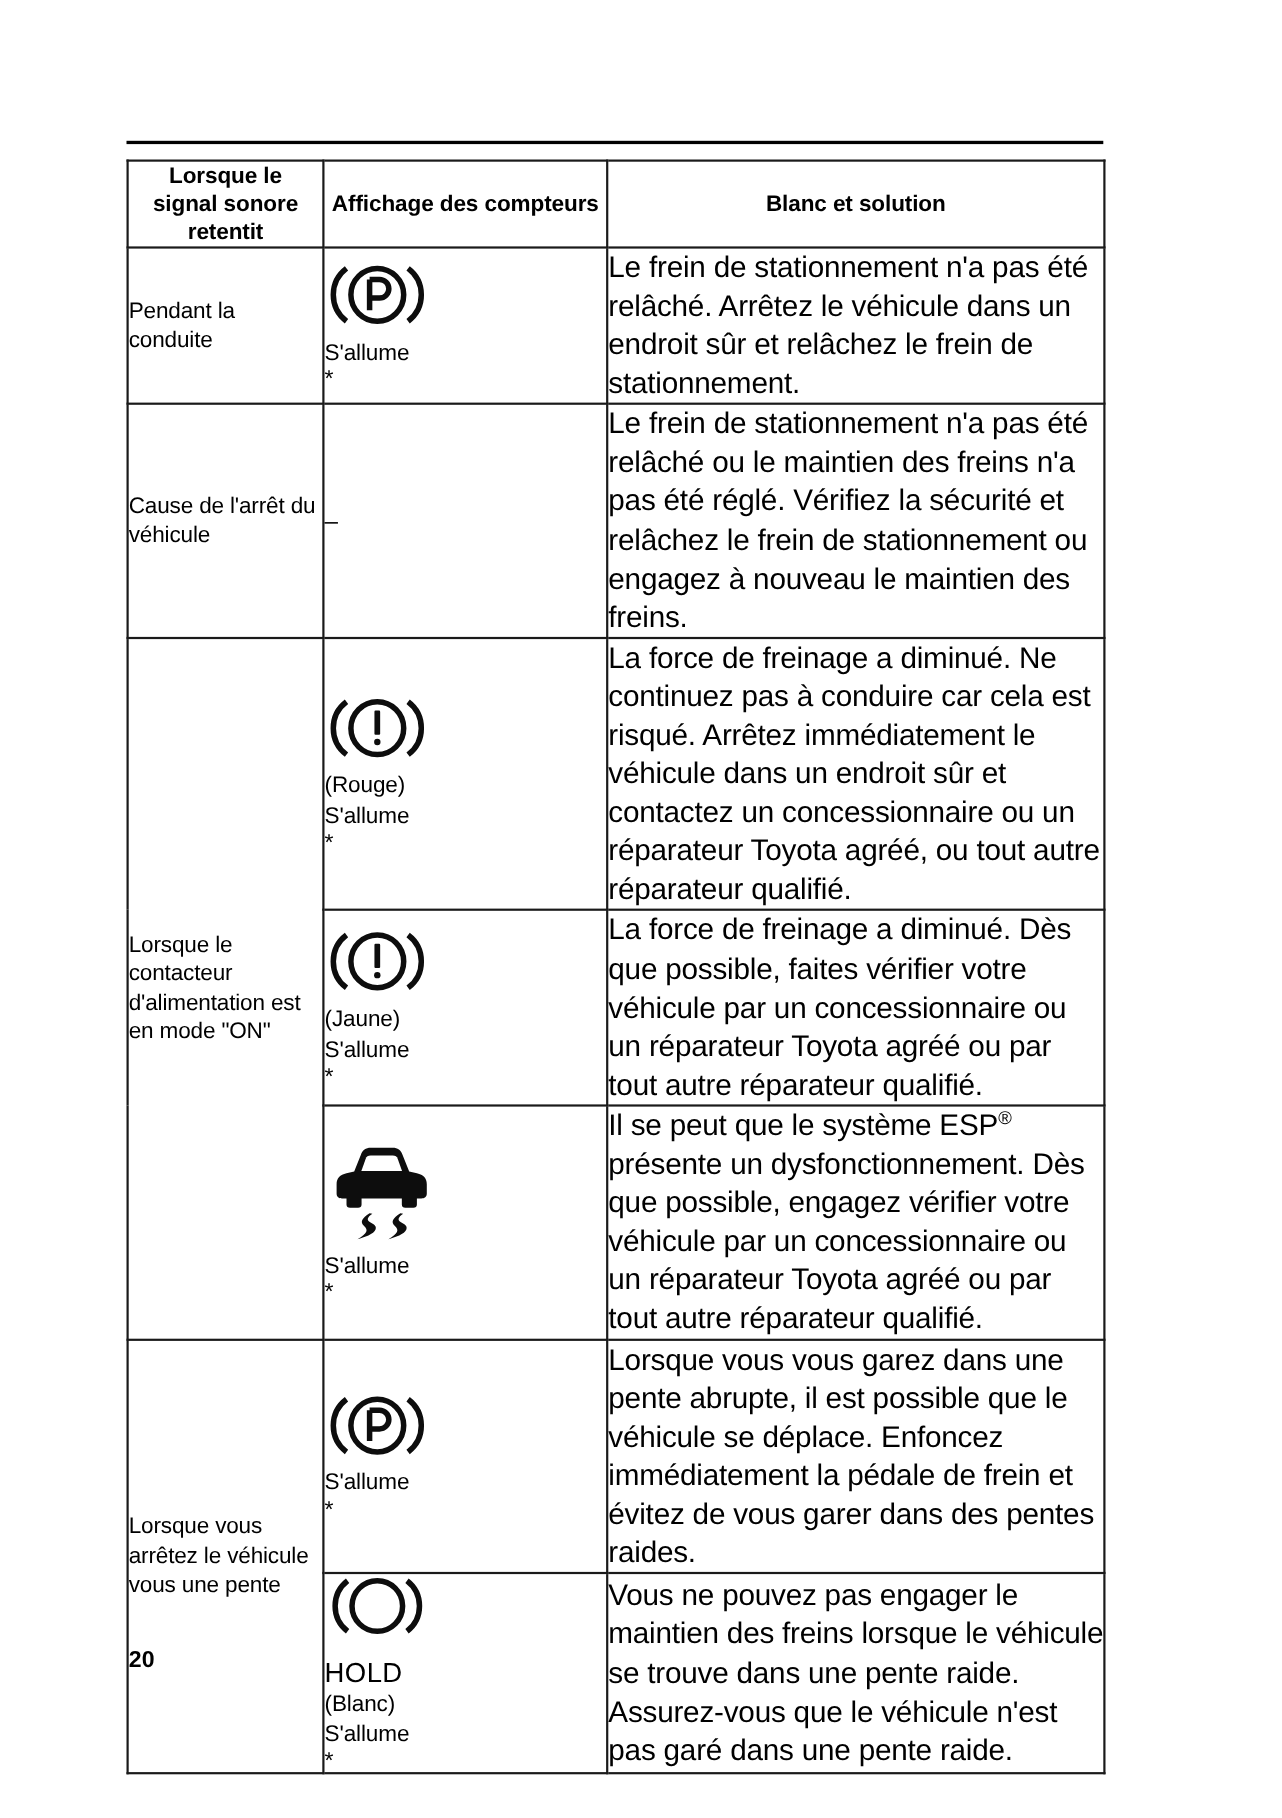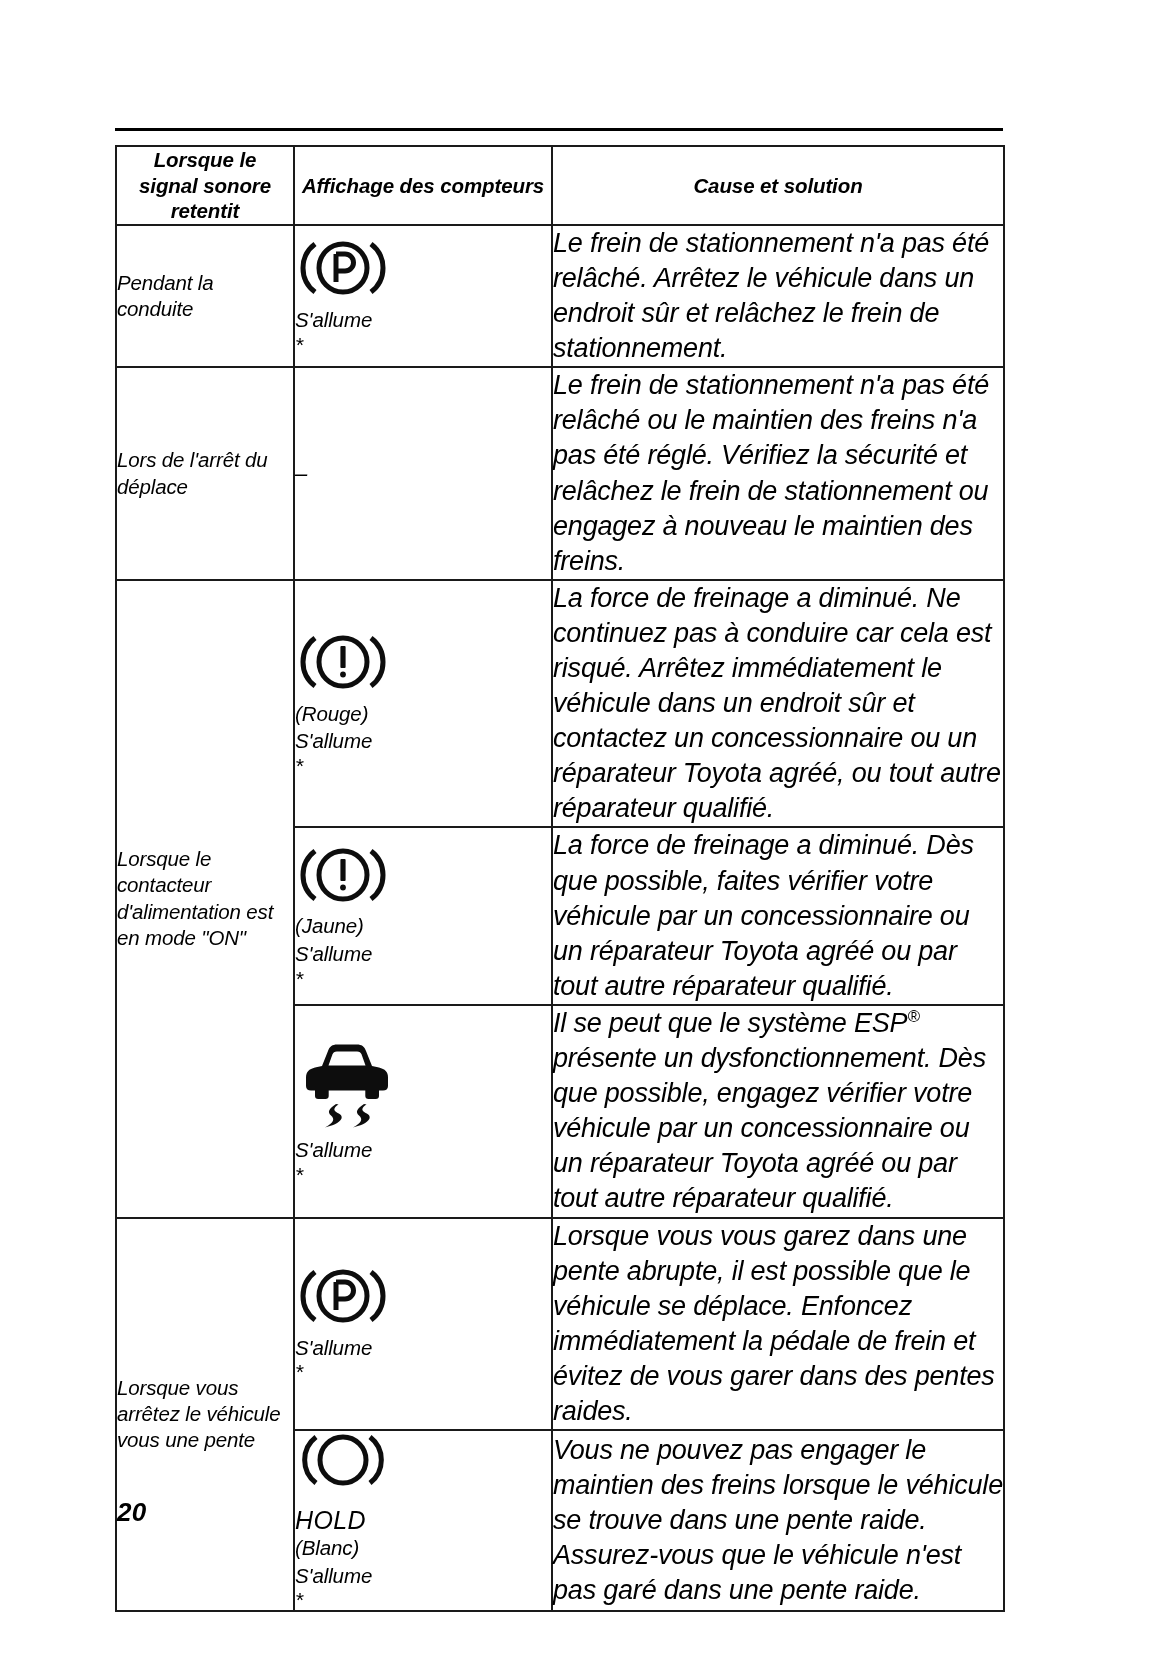--- a/index.html
+++ b/index.html
@@ -14,21 +14,20 @@
     font-family: "Liberation Sans", sans-serif;
     color: #000000;
     -webkit-font-smoothing: antialiased;
   }
   .page {
     position: absolute;
     left: 0; top: 0;
     width: 1038px;
     height: 1653px;
     overflow: hidden;
-    font-style: italic;
   }
   .top-rule {
     position: absolute;
     left: 115px;
     top: 128px;
     width: 888px;
     height: 3px;
     background: #000;
   }
   table.warn-table {
@@ -107,21 +106,21 @@
   }
   sup.reg {
     font-size: 0.62em;
     vertical-align: super;
     line-height: 0;
   }
   .pagenum {
     position: absolute;
     left: 117px;
     top: 1497px;
-    font-size: 26px;
+    font-size: 21px;
     font-weight: bold;
     letter-spacing: 0.2px;
   }
 </style>
 </head>
 <body>
 
 <div class="page">
 
   <div class="top-rule"></div>
@@ -133,21 +132,21 @@
         <col class="c3">
       </colgroup>
     <thead>
       <tr>
         <th class="hdr">
           <span>Lorsque le</span><br>
           <span>signal sonore</span><br>
           <span>retentit</span>
         </th>
         <th class="hdr">Affichage des compteurs</th>
-        <th class="hdr">Cause et solution</th>
+        <th class="hdr">Blanc et solution</th>
       </tr>
     </thead>
     <tbody>
 
       <tr>
         <td class="cond">Pendant la conduite</td>
         <td class="display">
           <span class="icon-wrap">
             <svg width="96" height="62" viewBox="0 0 96 62" aria-hidden="true">
               <circle cx="48" cy="31" r="24" fill="none" stroke="#0d0d0d" stroke-width="5"></circle>
@@ -157,21 +156,21 @@
               <path d="M76 7 A30 30 0 0 1 76 55" fill="none" stroke="#0d0d0d" stroke-width="5" stroke-linecap="butt"></path>
             </svg>
           </span>
           <span class="sub">S'allume</span>
           <span class="star">*</span>
         </td>
         <td class="cause">Le frein de stationnement n'a pas été relâché. Arrêtez le véhicule dans un endroit sûr et relâchez le frein de stationnement.</td>
       </tr>
 
       <tr>
-        <td class="cond">Lors de l'arrêt du déplace</td>
+        <td class="cond">Cause de l'arrêt du véhicule</td>
         <td class="display">
           <span class="dash">–</span>
         </td>
         <td class="cause">Le frein de stationnement n'a pas été relâché ou le maintien des freins n'a pas été réglé. Vérifiez la sécurité et relâchez le frein de stationnement ou engagez à nouveau le maintien des freins.</td>
       </tr>
 
       <tr>
         <td class="cond" rowspan="3">Lorsque le contacteur d'alimentation est en mode "ON"</td>
         <td class="display">
           <span class="icon-wrap">

